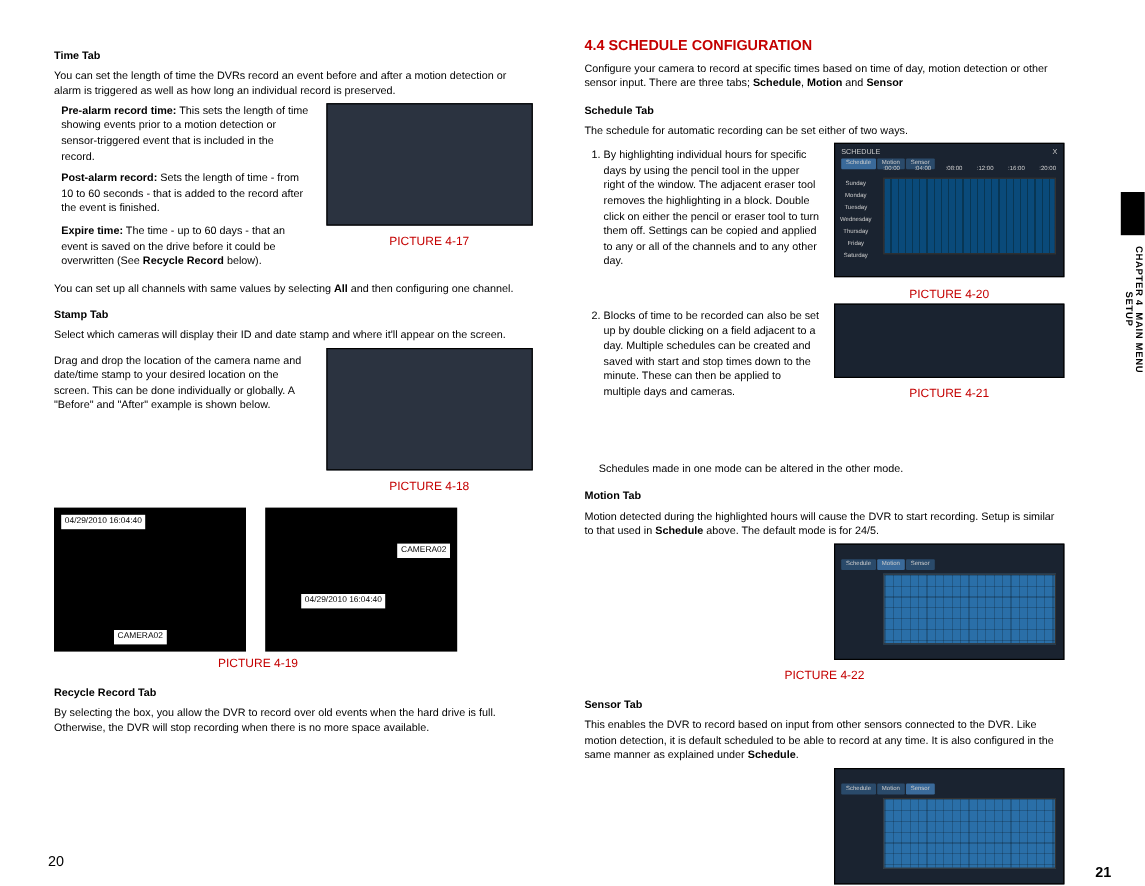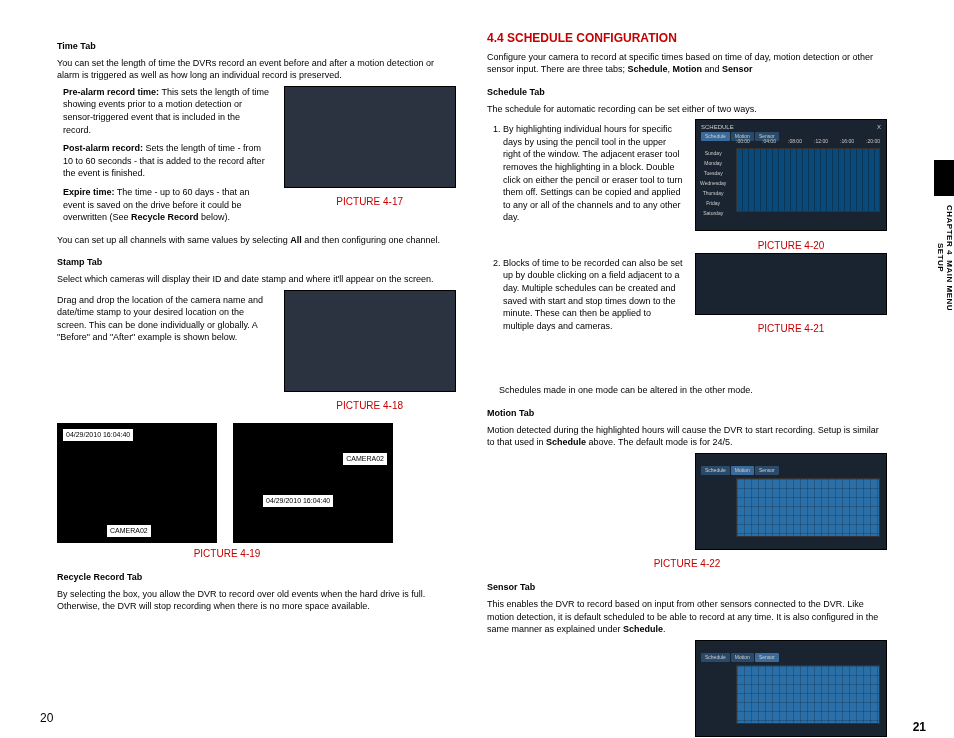--- a/index.html
+++ b/index.html
@@ -9,22 +9,22 @@
     font-size: 9px;
     color: #000;
     background: #fff;
     width: 954px;
     height: 738px;
     position: relative;
     overflow: hidden;
   }
   .page-container {
     display: flex;
-    padding: 30px 20px 10px 57px;
-    gap: 30px;
+    padding: 30px 20px 10px 45px;
+    gap: 42px;
     height: 680px;
   }
   .left-page, .right-page {
     flex: 1;
     font-size: 9px;
     line-height: 1.4;
   }
   .left-page { max-width: 400px; }
   .right-page { max-width: 400px; }
   .bold-head {

